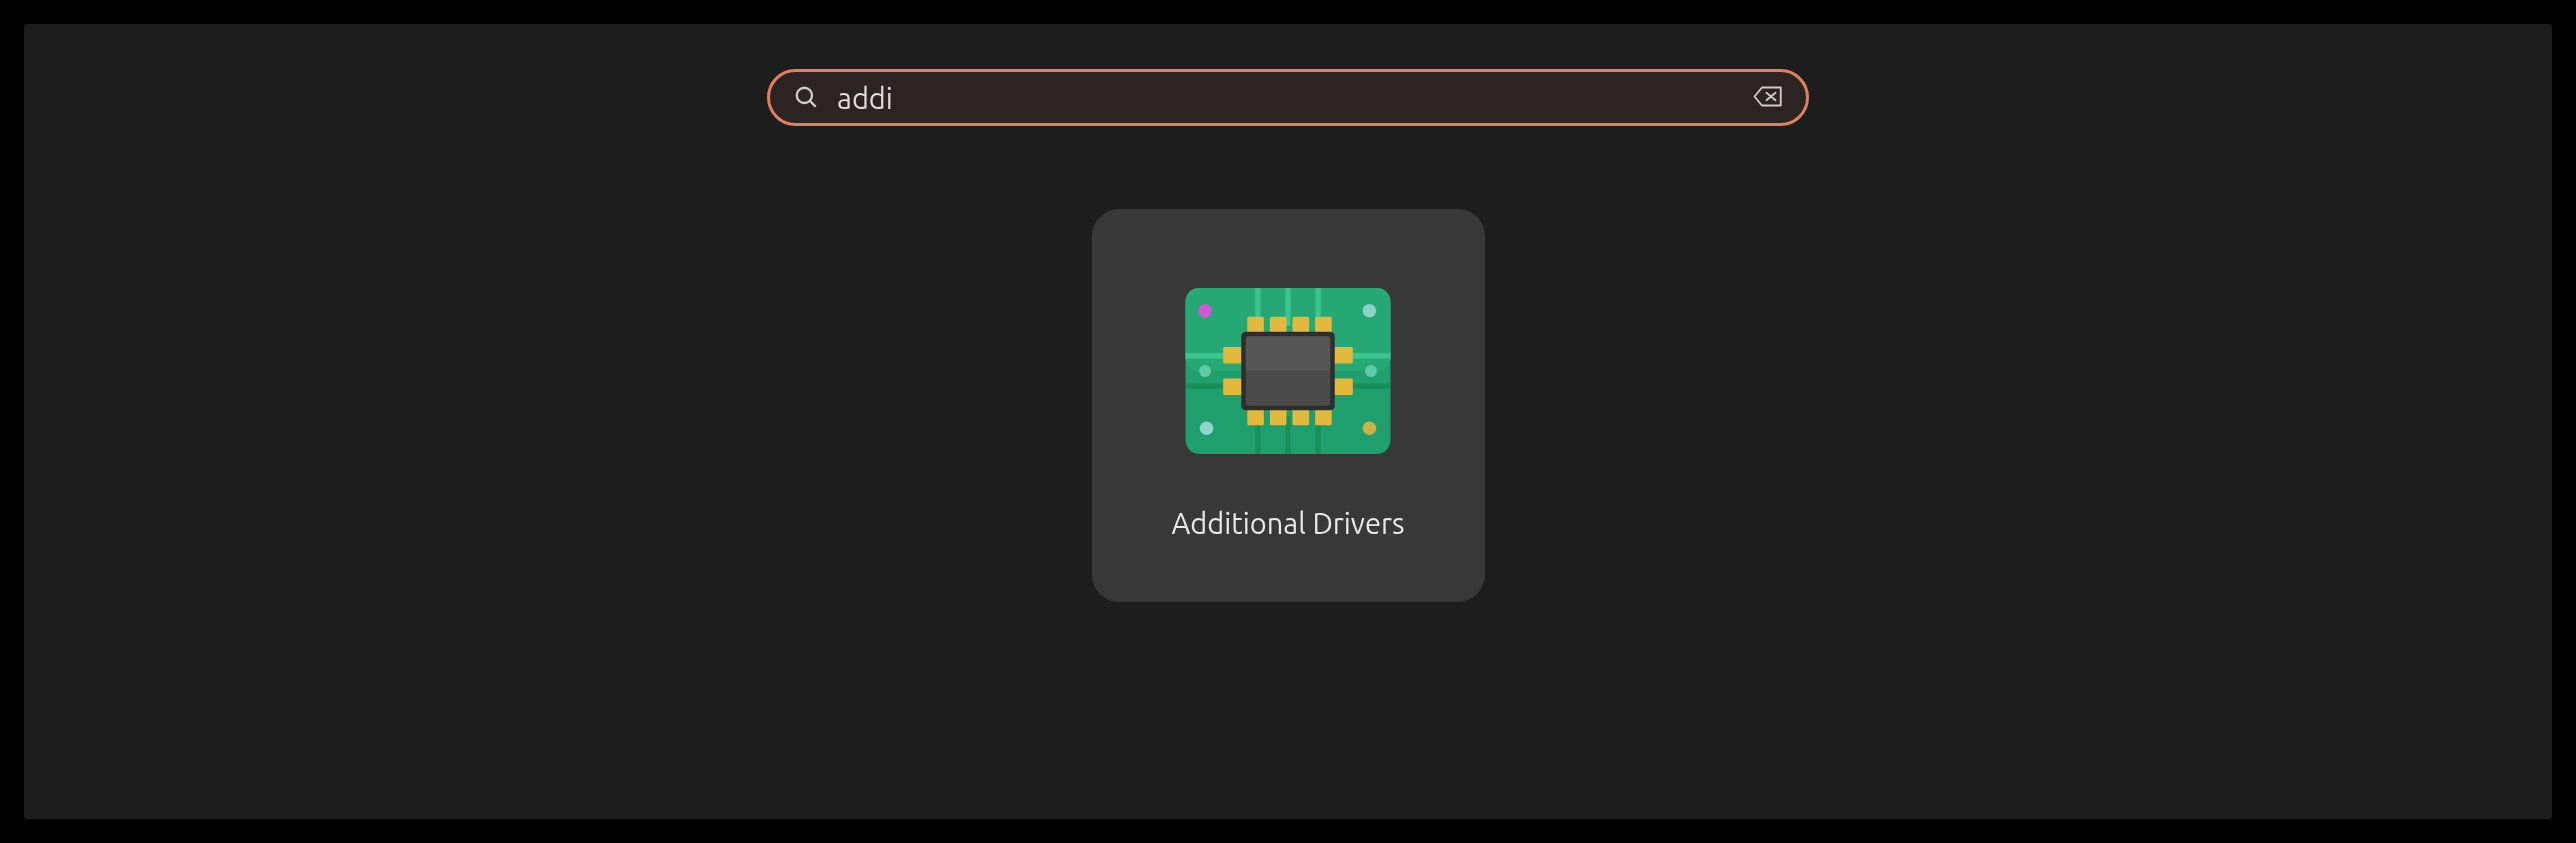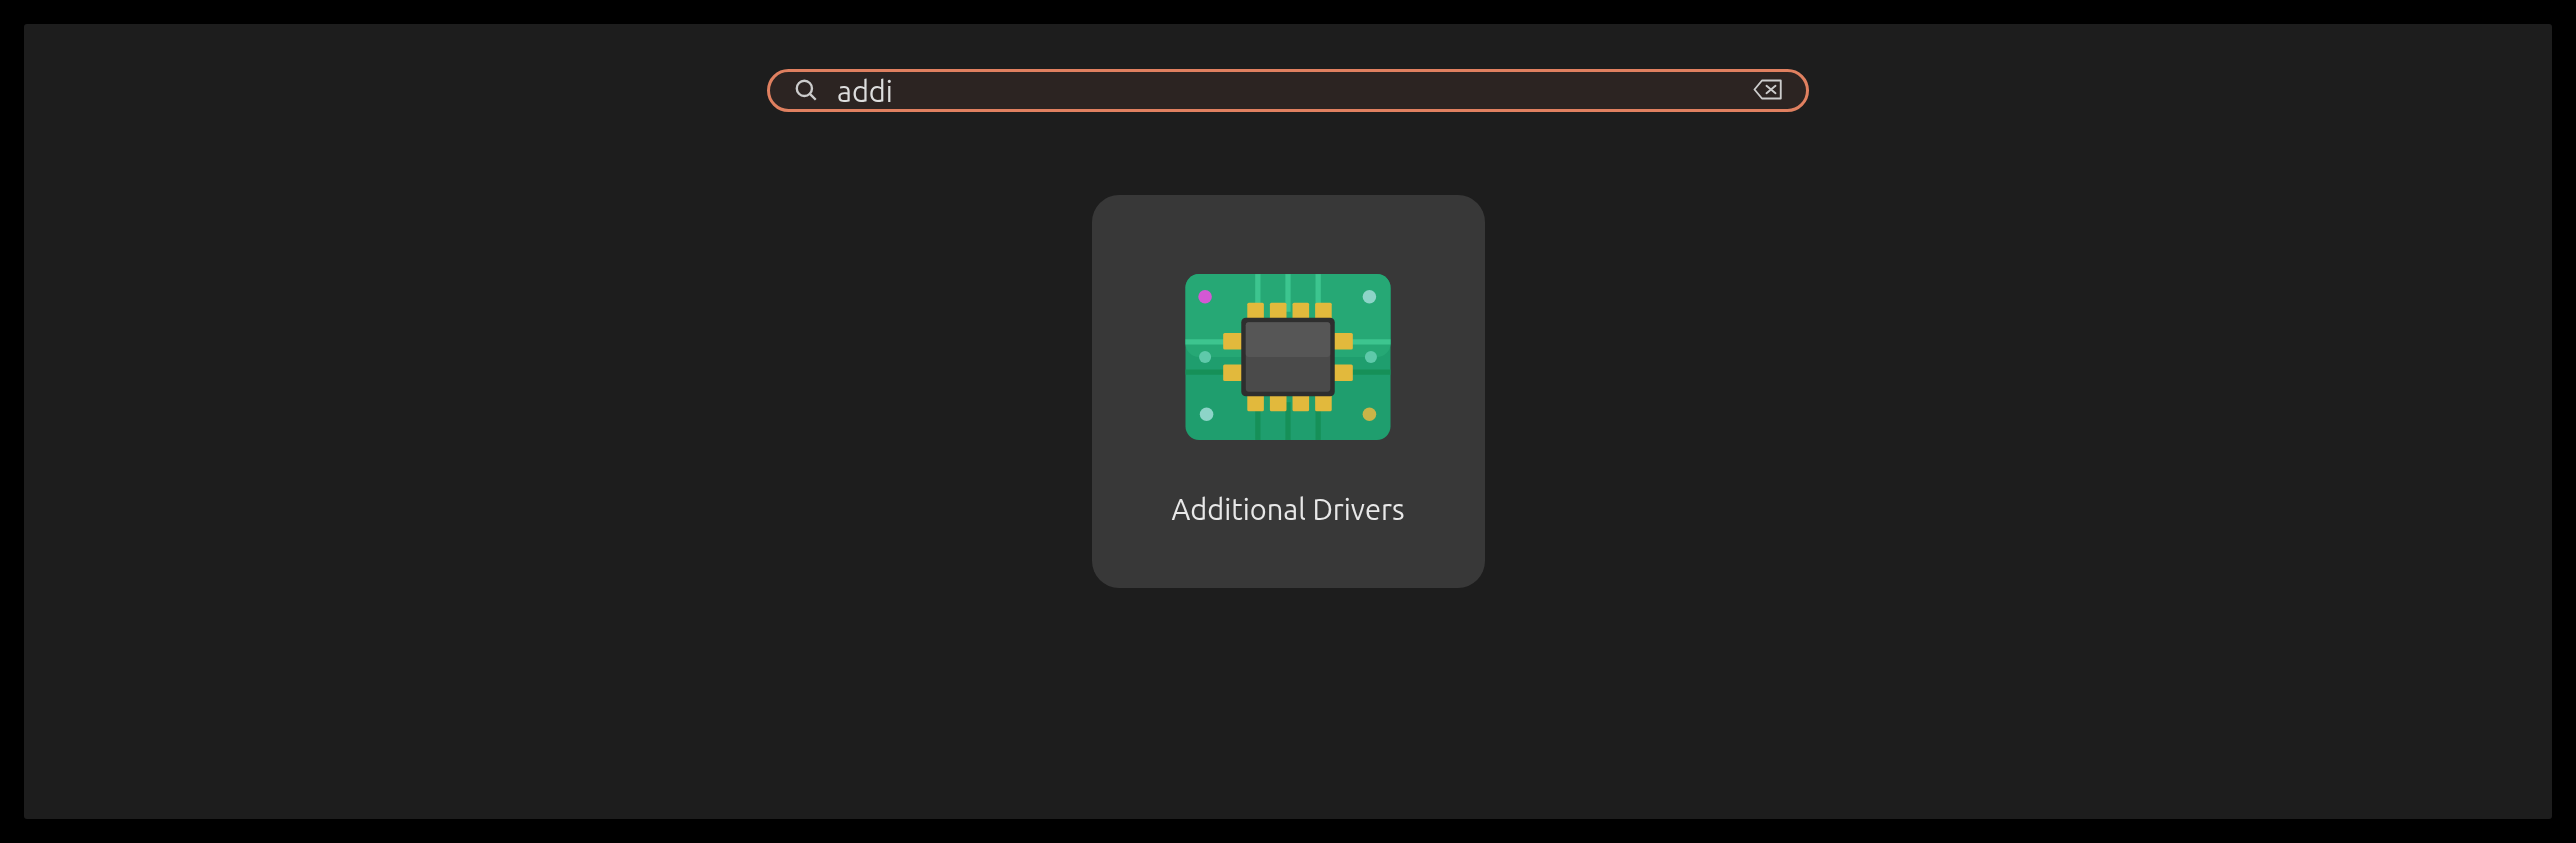--- a/index.html
+++ b/index.html
@@ -27,21 +27,21 @@
       flex-direction: column;
       align-items: center;
       min-height: 795px;
       border-radius: 3px;
     }
     
     .search-bar {
       display: flex;
       align-items: center;
       width: 1042px;
-      height: 43px;
+      height: 57px;
       border: 3px solid #e08060;
       border-radius: 38px;
       background: rgba(224, 128, 96, 0.08);
       padding: 0 23px;
       gap: 18px;
     }
     
     .search-icon {
       flex-shrink: 0;
     }

